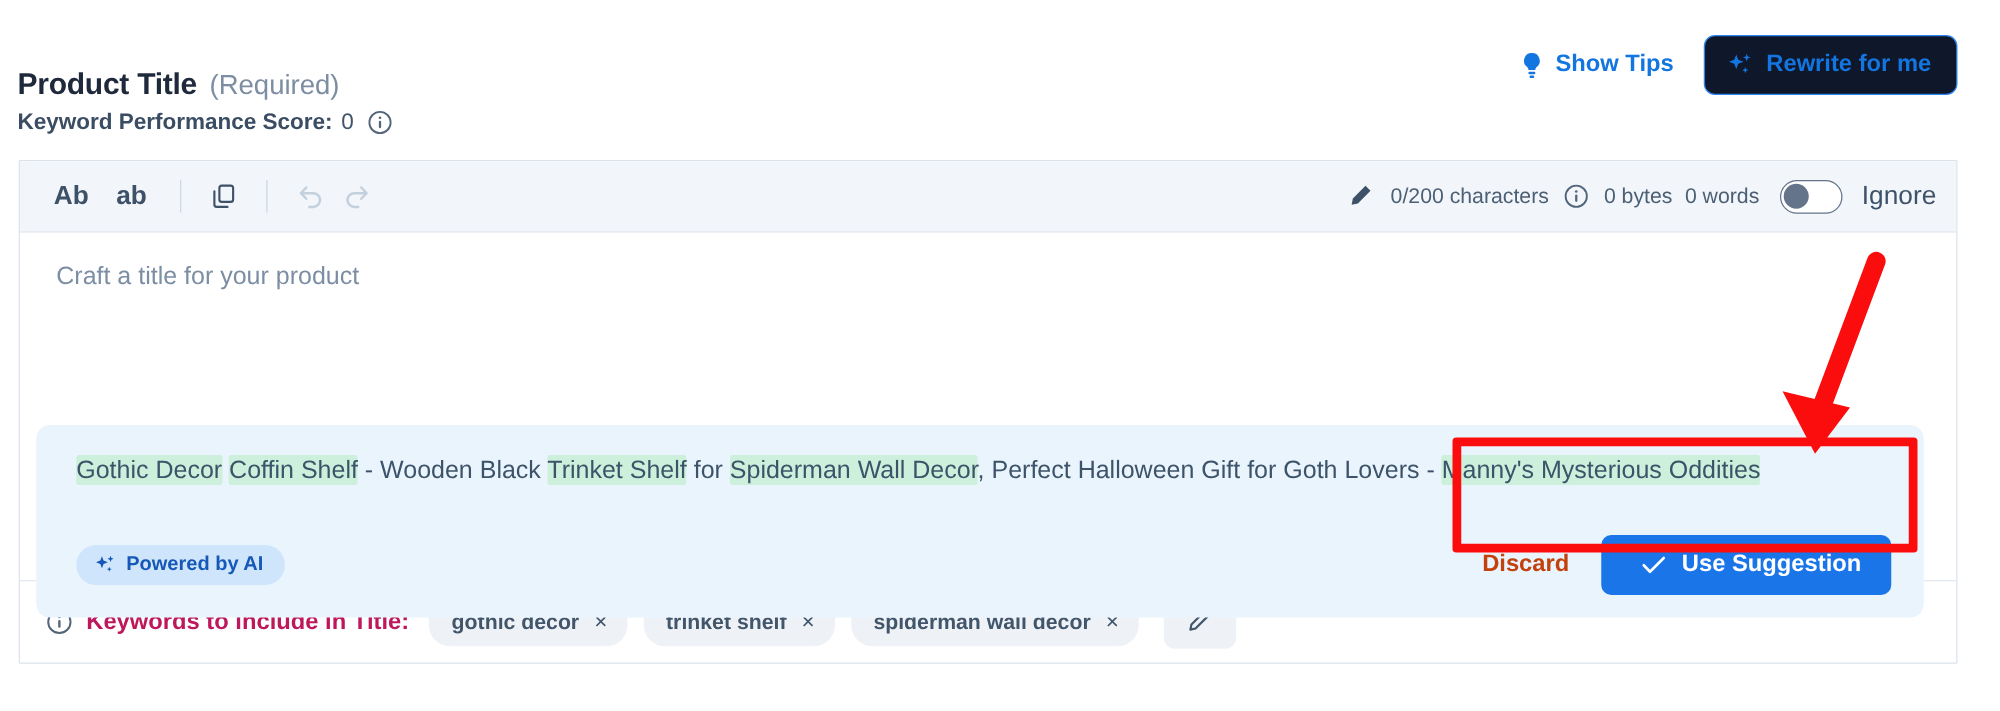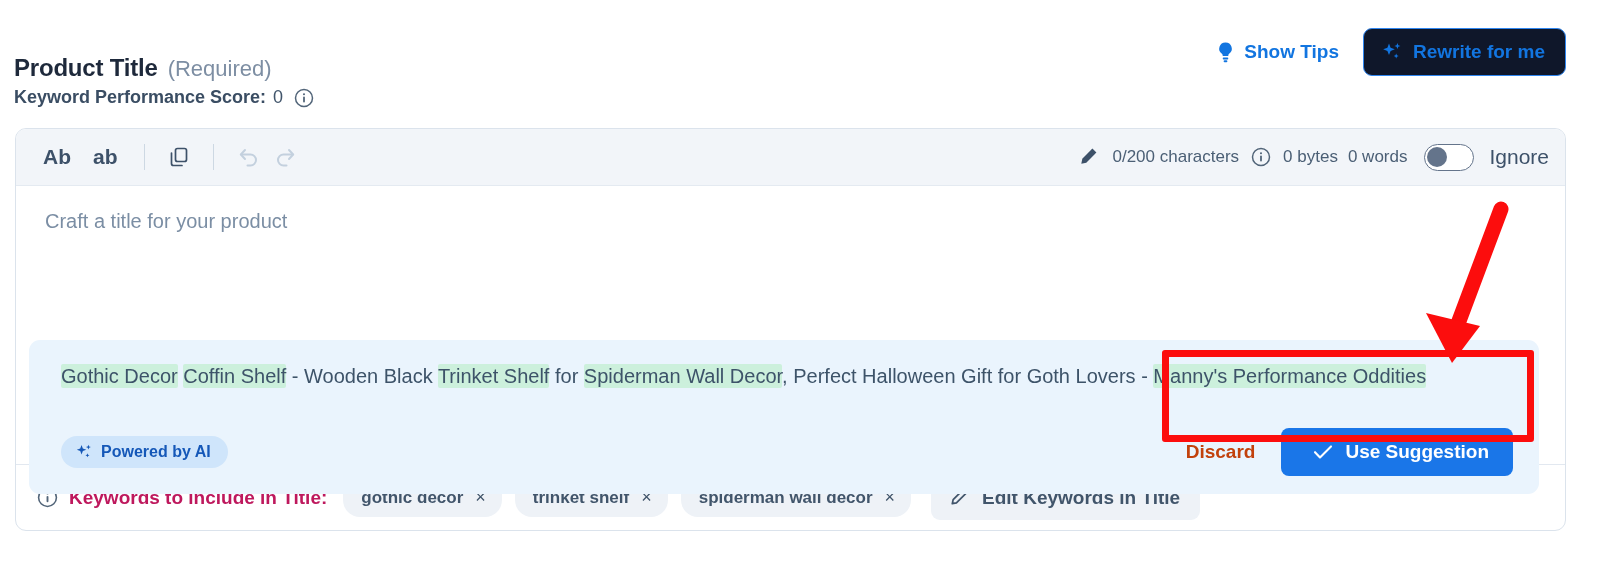--- a/index.html
+++ b/index.html
@@ -94,21 +94,21 @@
   .score-value { font-weight: normal; color: #41556b; }
 
   
   .card {
     position: absolute;
     left: 15px;
     top: 128px;
     width: 1551px;
     height: 403px;
     border: 1.5px solid #dbe3ec;
-    border-radius: 11px;
+    border-radius: 1px;
     background: #ffffff;
     overflow: hidden;
   }
 
   
   .toolbar {
     height: 57px;
     background: #f2f5f9;
     border-bottom: 1px solid #e4eaf1;
     display: flex;
@@ -428,21 +428,21 @@
           <span class="knob"></span>
         </span>
         <span class="ignore-label">Ignore</span>
       </div>
     </div>
 
     <div class="editor-body">
       <div class="placeholder">Craft a title for your product</div>
 
       <div class="suggestion">
-        <div class="suggestion-text" id="suggestion-text"><span class="hl">Gothic Decor</span><span> </span><span class="hl">Coffin Shelf</span><span> - Wooden Black </span><span class="hl">Trinket Shelf</span><span> for </span><span class="hl">Spiderman Wall Decor</span><span>, Perfect Halloween Gift for Goth Lovers - </span><span class="hl">Manny's Performance Oddities</span></div>
+        <div class="suggestion-text" id="suggestion-text"><span class="hl">Gothic Decor</span><span> </span><span class="hl">Coffin Shelf</span><span> - Wooden Black </span><span class="hl">Trinket Shelf</span><span> for </span><span class="hl">Spiderman Wall Decor</span><span>, Perfect Halloween Gift for Goth Lovers - </span><span class="hl">Manny's Mysterious Oddities</span></div>
         <div class="sugg-footer">
           <div class="ai-badge">
             <span style="display:flex;">
               <svg width="18" height="18" viewBox="0 0 22 22">
                 <path d="M8 2.5l1.6 4.2 4.2 1.6-4.2 1.6L8 14.1l-1.6-4.2-4.2-1.6 4.2-1.6z" fill="#1558b8"></path>
                 <path d="M16.4 2l.85 2.15L19.4 5l-2.15.85L16.4 8l-.85-2.15L13.4 5l2.15-.85z" fill="#1558b8"></path>
                 <path d="M15.2 12.6l.7 1.75 1.75.7-1.75.7-.7 1.75-.7-1.75-1.75-.7 1.75-.7z" fill="#1558b8"></path>
               </svg>
             </span>
             <span>Powered by AI</span>
@@ -486,21 +486,20 @@
             <span>spiderman wall decor</span>
             <span class="x">×</span>
           </div>
         </div>
       <button class="edit-kw-btn">
         <span style="display:flex;">
           <svg width="21" height="21" viewBox="0 0 22 22">
             <path d="M15.4 3.2l3.4 3.4-10 10-4.3.9.9-4.3z" fill="none" stroke="#41556b" stroke-width="1.8" stroke-linejoin="round"></path>
           </svg>
         </span>
-        <span>Edit Keywords in Title</span>
       </button>
     </div>
   </div>
 
   <div class="anno-box"></div>
   <svg class="anno-arrow" viewBox="0 0 160 180">
     <path d="M101 14 L56 134" stroke="#fc0d0d" stroke-width="15" stroke-linecap="round" fill="none"></path>
     <path d="M52 168 L26 118 L80 131 Z" fill="#fc0d0d"></path>
   </svg>
 

